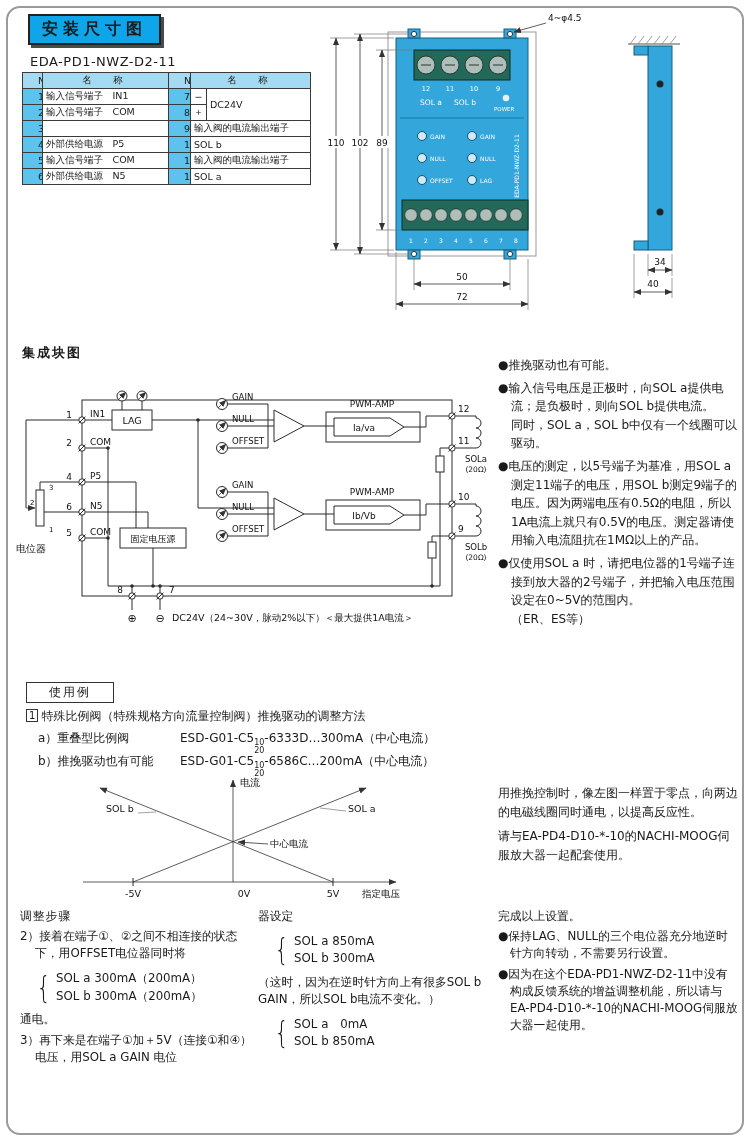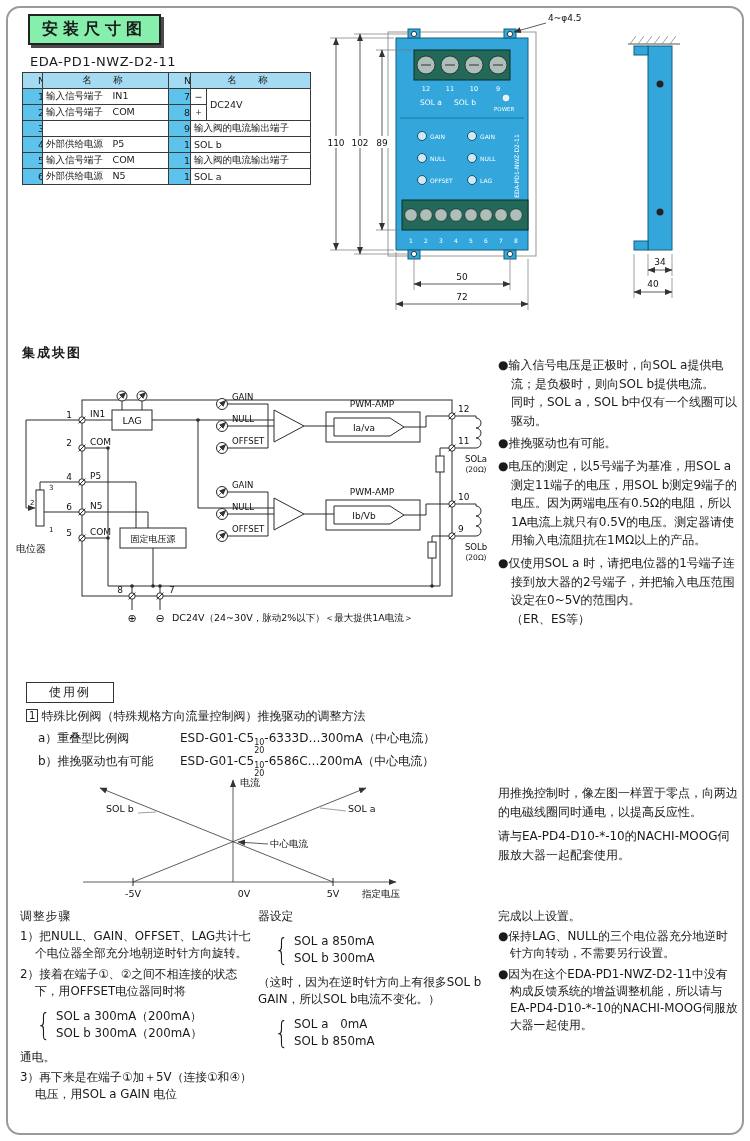--- a/index.html
+++ b/index.html
@@ -1,21 +1,21 @@
 <!DOCTYPE html>
 <html><head>
 <meta charset="utf-8">
 <style>
   html,body{margin:0;padding:0;}
   body{width:750px;height:1141px;position:relative;background:#fff;overflow:hidden;
        font-family:"DejaVu Sans","Liberation Sans",sans-serif;color:#1a1a1a;}
   .abs{position:absolute;}
   .frame{position:absolute;left:6px;top:6px;right:6px;bottom:6px;
          border:2px solid #9a9a9a;border-radius:14px;}
-  .title-box{position:absolute;left:28px;top:14px;border:2px solid #222;background:#86efac;
+  .title-box{position:absolute;left:28px;top:14px;border:2px solid #222;background:#0ea5e9;
              padding:3px 12px;font-size:16px;font-weight:bold;letter-spacing:5px;
              box-shadow:3px 3px 0 #4a4a4a;}
   .model{position:absolute;left:30px;top:54px;font-size:13px;letter-spacing:.5px;}
   table.term{position:absolute;left:22px;top:72px;border-collapse:collapse;
              table-layout:fixed;width:288px;font-size:9.5px;}
   table.term td,table.term th{border:1px solid #3a3a3a;height:15px;padding:0 3px;
              overflow:hidden;white-space:nowrap;font-weight:normal;}
   .c-no{background:#5ec3ec;text-align:center;padding:0 15px !important;}
   th.c-no,th.c-nm{background:#a5dbf2;}
   th.c-nm{text-align:center;letter-spacing:6px;}
@@ -397,23 +397,23 @@
     <text x="157" y="233" font-size="9">7</text>
     <line class="wire" x1="120" y1="239.2" x2="120" y2="250"></line>
       <line class="wire" x1="148" y1="239.2" x2="148" y2="250"></line>
     <text x="120" y="262" text-anchor="middle" font-size="11">⊕</text>
     <text x="148" y="262" text-anchor="middle" font-size="11">⊖</text>
     <text x="160" y="261" font-size="9.5">DC24V（24~30V，脉动2%以下）＜最大提供1A电流＞</text>
   </g>
 </svg>
 
 <div class="notes">
+  <p>●推挽驱动也有可能。</p>
   <p>●输入信号电压是正极时，向SOL a提供电流；是负极时，则向SOL b提供电流。
 同时，SOL a，SOL b中仅有一个线圈可以驱动。</p>
-  <p>●推挽驱动也有可能。</p>
   <p>●电压的测定，以5号端子为基准，用SOL a测定11端子的电压，用SOL b测定9端子的电压。因为两端电压有0.5Ω的电阻，所以1A电流上就只有0.5V的电压。测定器请使用输入电流阻抗在1MΩ以上的产品。</p>
   <p>●仅使用SOL a 时，请把电位器的1号端子连接到放大器的2号端子，并把输入电压范围设定在0~5V的范围内。
 （ER、ES等）</p>
 </div>
 
 <div class="usage-label">使用例</div>
 <div class="usage-heading">
   <span class="numbox">1</span><span>特殊比例阀（特殊规格方向流量控制阀）推挽驱动的调整方法</span>
 </div>
 <div class="usage-item" style="left:38px;top:730px">
@@ -449,21 +449,20 @@
   <line class="dim" x1="220" y1="78" x2="190" y2="76" marker-end="url(#dim)"></line>
 </svg>
 
 <div class="chart-note">
   <p>用推挽控制时，像左图一样置于零点，向两边的电磁线圈同时通电，以提高反应性。</p>
   <p>请与EA-PD4-D10-*-10的NACHI-MOOG伺服放大器一起配套使用。</p>
 </div>
 
 <div class="col" style="left:20px;width:233px">
   <p class="col-title">调整步骤</p>
-  <p class="hang">1）把NULL、GAIN、OFFSET、LAG共计七个电位器全部充分地朝逆时针方向旋转。</p>
   <p class="hang">2）接着在端子①、②之间不相连接的状态下，用OFFSET电位器同时将</p>
   <div class="brace-row">
     <span class="brace">{</span>
     <div>
         <div>SOL a 300mA（200mA）</div>
         <div>SOL b 300mA（200mA）</div>
       </div>
   </div>
   <p class="indent">通电。</p>
   <p class="hang">3）再下来是在端子①加＋5V（连接①和④）电压，用SOL a GAIN 电位</p>

